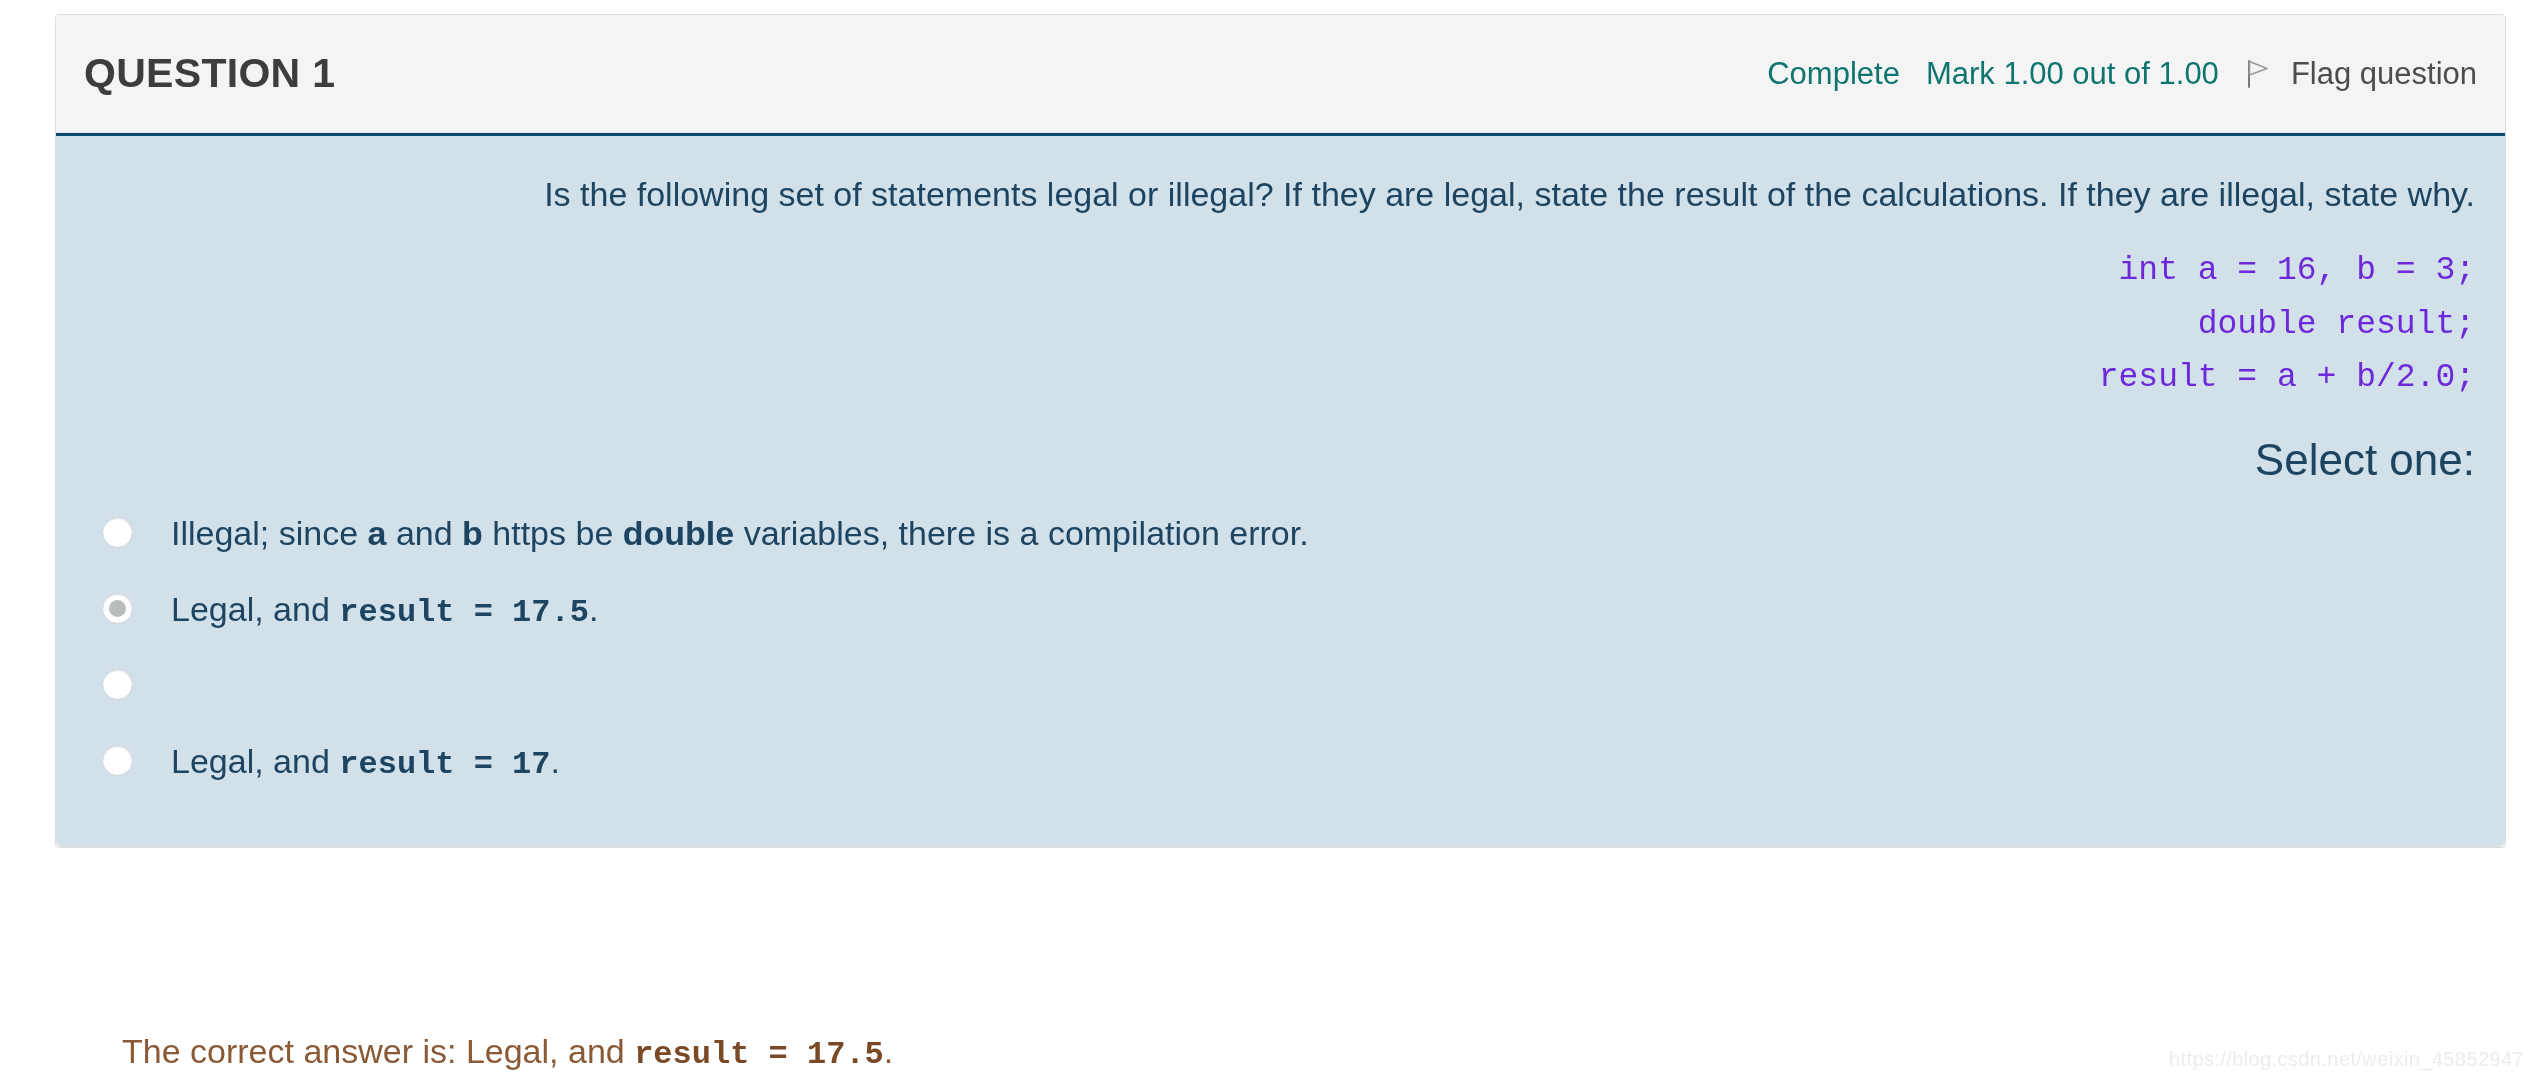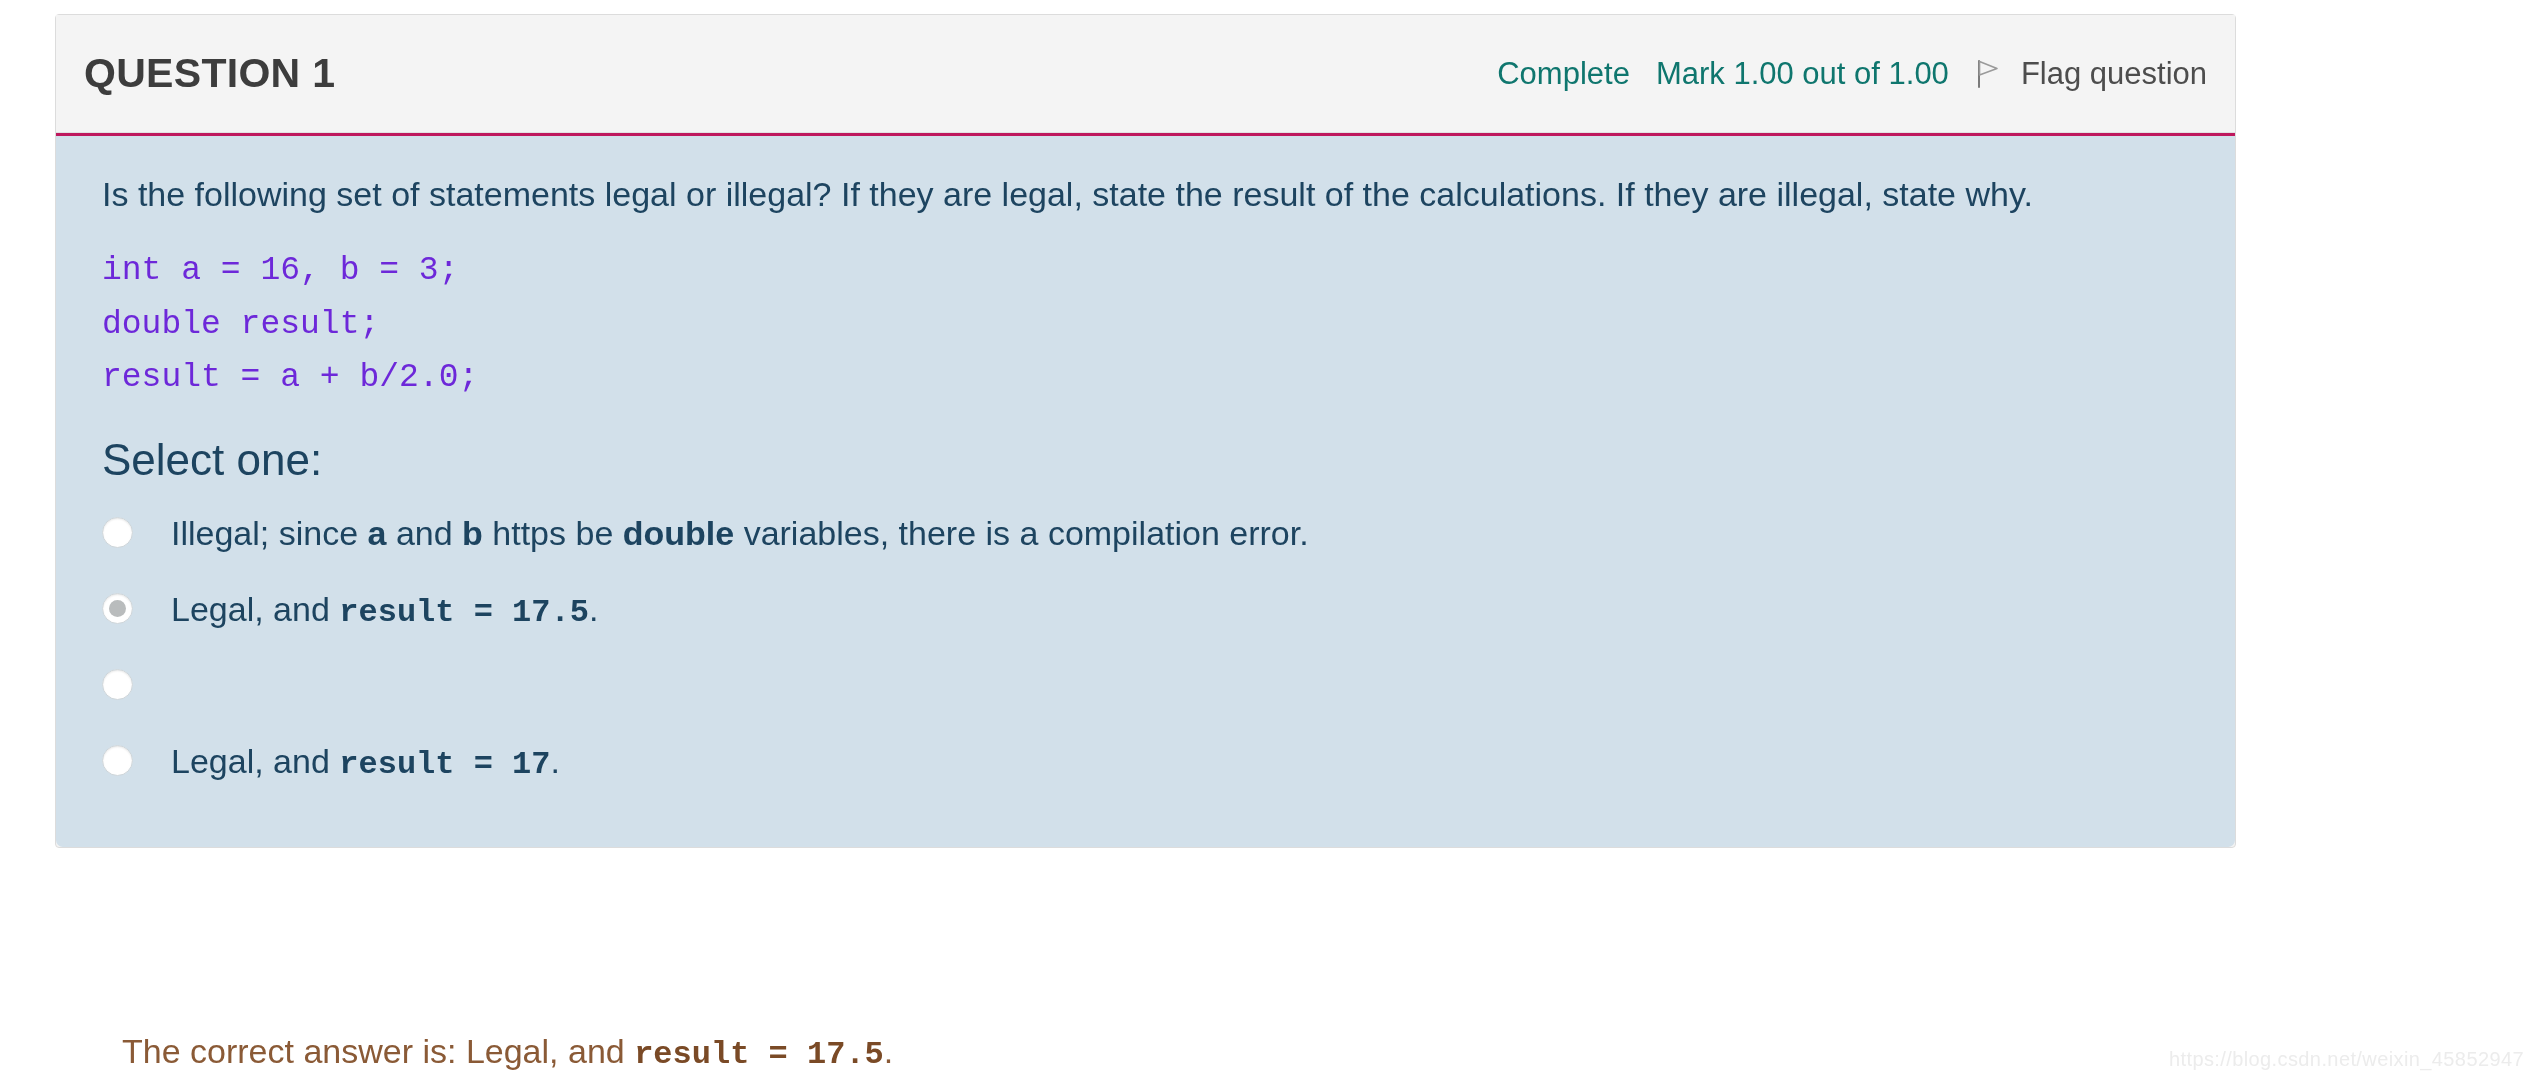--- a/index.html
+++ b/index.html
@@ -13,21 +13,21 @@
     font-family: "Liberation Sans", sans-serif;
     position: relative;
     overflow: hidden;
   }
 
   
   #question-card {
     position: absolute;
     left: 55px;
     top: 14px;
-    width: 2181px;
+    width: 2451px;
     box-sizing: border-box;
     border: 1px solid #dcdcdc;
     border-radius: 4px;
     background: #f4f4f4;
   }
 
   
   #question-header {
     box-sizing: border-box;
     height: 118px;
@@ -70,24 +70,25 @@
     display: inline-block;
     width: 26px;
     height: 30px;
     line-height: 0;
   }
 
   
   #question-body {
     box-sizing: border-box;
     background: #d2e0ea;
-    border-top: 3px solid #be185d;
+    border-top: 3px solid #0c4a6e;
     border-radius: 0 0 7px 7px;
     padding: 34px 30px 46px 30px;
     color: #1f4661;
+    text-align: right;
   }
   .qtext {
     font-size: 34px;
     line-height: 1.42;
     color: #1d4460;
     margin: 0 0 14px 16px;
     font-family: "Liberation Sans", sans-serif;
   }
   .code-block {
     margin: 26px 0 26px 16px;

